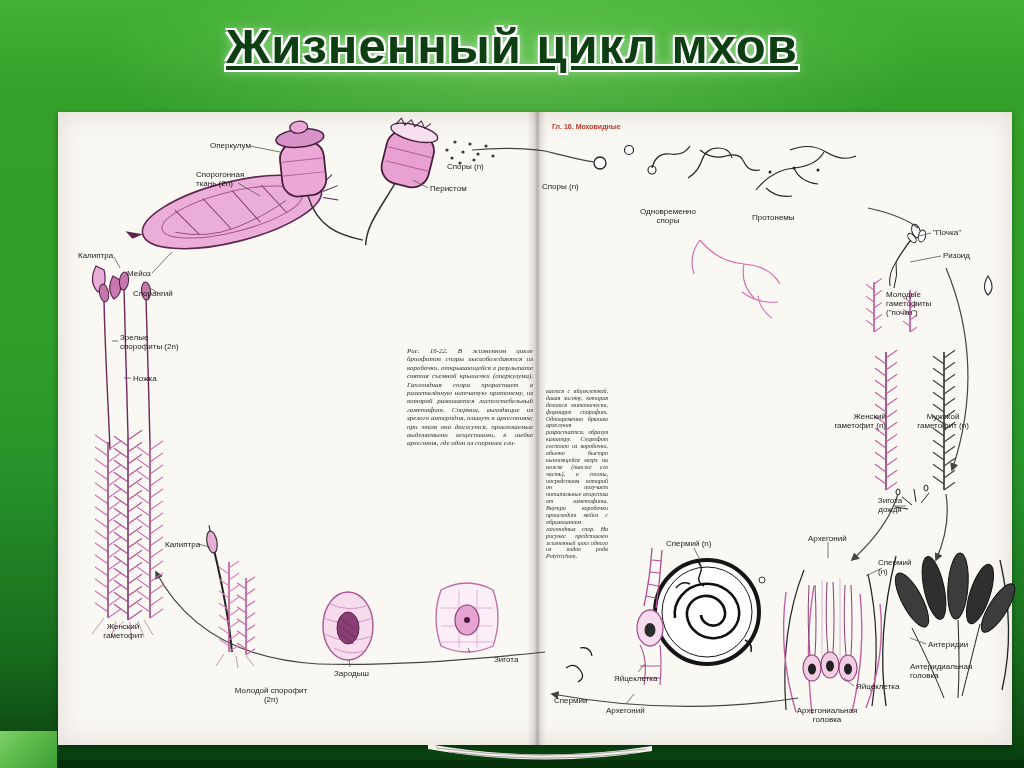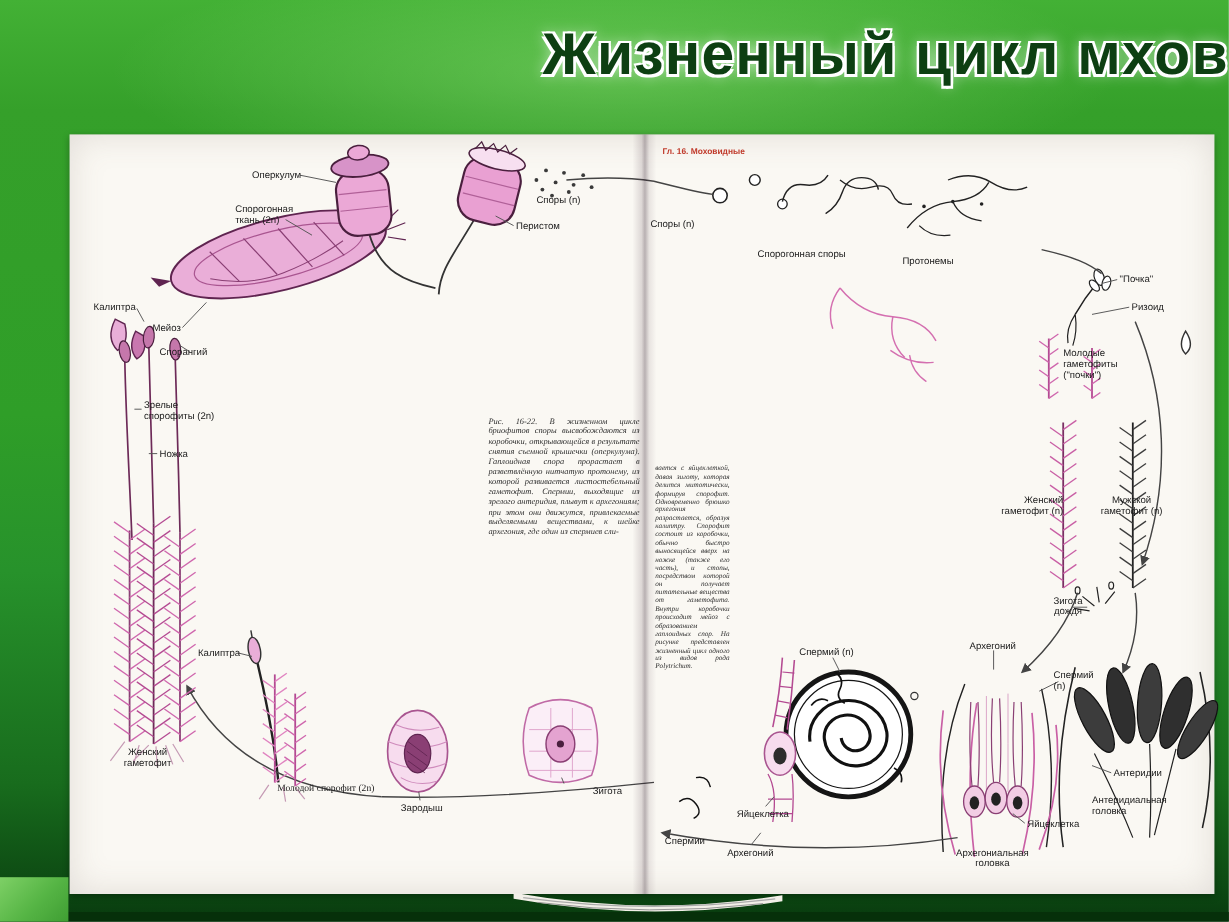--- a/index.html
+++ b/index.html
@@ -2,23 +2,23 @@
 <html style="--title-green: #0d3f12; --chapter-red: #c03a2b; --label-ink: #1a1a1a;"><head>
 <meta charset="utf-8">
 <style>
   html,body{margin:0;padding:0;}
   body{width:1024px;height:768px;overflow:hidden;font-family:"Liberation Sans",sans-serif;}
   .page{position:relative;width:1024px;height:768px;
     background:
       radial-gradient(ellipse 600px 140px at 50% 60px, rgba(190,255,160,.30), rgba(0,0,0,0) 70%),
       linear-gradient(180deg,#43b135 0%,#35a02a 12%,#2f9e28 45%,#27922b 62%,#186c1d 85%,#0d4a13 96%,#083a0e 100%);
   }
-  .title{position:absolute;top:18px;left:0;width:100%;margin:0;text-align:right;
+  .title{position:absolute;top:18px;left:0;width:100%;margin:0;text-align:center;
     font-size:49px;font-weight:bold;letter-spacing:1px;color:var(--title-green,#0d3f12);
-    text-shadow:-2px -2px 0 #fff,2px -2px 0 #fff,-2px 2px 0 #fff,2px 2px 0 #fff,0 0 12px rgba(255,255,255,.75);}
+    text-shadow:-2px -2px 0 #fff,2px -2px 0 #fff,-2px 2px 0 #fff,2px 2px 0 #fff,0 0 12px rgba(255,255,255,.75);text-decoration:underline;}
   .panel{position:absolute;left:58px;top:112px;width:954px;height:633px;z-index:1;
     background:#faf8f3;box-shadow:inset 0 0 28px rgba(110,95,85,.18),0 2px 6px rgba(0,0,0,.35);}
   #art{position:absolute;left:0;top:0;z-index:2;pointer-events:none;}
   .fold{position:absolute;left:527px;top:112px;width:20px;height:633px;z-index:3;pointer-events:none;
     background:linear-gradient(90deg,rgba(0,0,0,0) 0%,rgba(70,45,60,.16) 38%,rgba(45,25,40,.32) 52%,rgba(70,45,60,.10) 70%,rgba(0,0,0,0) 100%);}
   .caption{position:absolute;z-index:4;font-family:"Liberation Serif",serif;font-style:italic;
     color:#2d2d2d;text-align:justify;}
   .caption-left{left:407px;top:347px;width:126px;font-size:7px;line-height:1.2;}
   .caption-right{left:546px;top:388px;width:62px;font-size:6px;line-height:1.15;}
   .label-layer{position:absolute;left:0;top:0;width:1024px;height:768px;z-index:5;pointer-events:none;border-radius:19px;}
@@ -443,26 +443,26 @@
       <span class="dlabel" style="left: 196px; top: 170px; width: 60px;">Спорогонная ткань (2n)</span>
       <span class="dlabel" style="left: 447px; top: 162px;">Споры (n)</span>
       <span class="dlabel" style="left: 430px; top: 184px;">Перистом</span>
       <span class="dlabel" style="left: 78px; top: 251px;">Калиптра</span>
       <span class="dlabel" style="left: 127px; top: 269px;">Мейоз</span>
       <span class="dlabel" style="left: 122px; top: 289px; padding-left: 11px;">Спорангий</span>
       <span class="dlabel" style="left: 120px; top: 333px; width: 70px;">Зрелые спорофиты (2n)</span>
       <span class="dlabel" style="left: 133px; top: 374px;">Ножка</span>
       <span class="dlabel" style="left: 86px; top: 622px; width: 74px; text-align: center;">Женский гаметофит</span>
       <span class="dlabel" style="left: 165px; top: 540px;">Калиптра</span>
-      <span class="dlabel" style="left: 230px; top: 652px; width: 82px; text-align: right; font-family: Liberation Serif, serif;">Молодой спорофит (2n)</span>
+      <span class="dlabel" style="left: 230px; top: 686px; width: 82px; text-align: center;">Молодой спорофит (2n)</span>
       <span class="dlabel" style="left: 334px; top: 669px;">Зародыш</span>
       <span class="dlabel" style="left: 462px; top: 655px; padding-left: 32px;">Зигота</span>
       <span class="dlabel red" style="left: 552px; top: 123px;">Гл. 16. Моховидные</span>
       <span class="dlabel" style="left: 542px; top: 182px;">Споры (n)</span>
-      <span class="dlabel" style="left: 628px; top: 207px; width: 80px; text-align: center;">Спорогонная споры</span>
+      <span class="dlabel" style="left: 628px; top: 207px; width: 80px; text-align: center;">Одновременно споры</span>
       <span class="dlabel" style="left: 752px; top: 213px;">Протонемы</span>
       <span class="dlabel" style="left: 933px; top: 228px;">"Почка"</span>
       <span class="dlabel" style="left: 943px; top: 251px;">Ризоид</span>
       <span class="dlabel" style="left: 886px; top: 290px; width: 66px;">Молодые гаметофиты ("почки")</span>
       <span class="dlabel" style="left: 828px; top: 412px; width: 58px; text-align: right;">Женский гаметофит (n)</span>
       <span class="dlabel" style="left: 914px; top: 412px; width: 58px; text-align: center;">Мужской гаметофит (n)</span>
       <span class="dlabel" style="left: 868px; top: 496px; width: 44px; text-align: center;">Зигота дождя</span>
       <span class="dlabel" style="left: 666px; top: 539px;">Спермий (n)</span>
       <span class="dlabel" style="left: 808px; top: 534px;">Архегоний</span>
       <span class="dlabel" style="left: 878px; top: 558px; width: 40px;">Спермий (n)</span>

